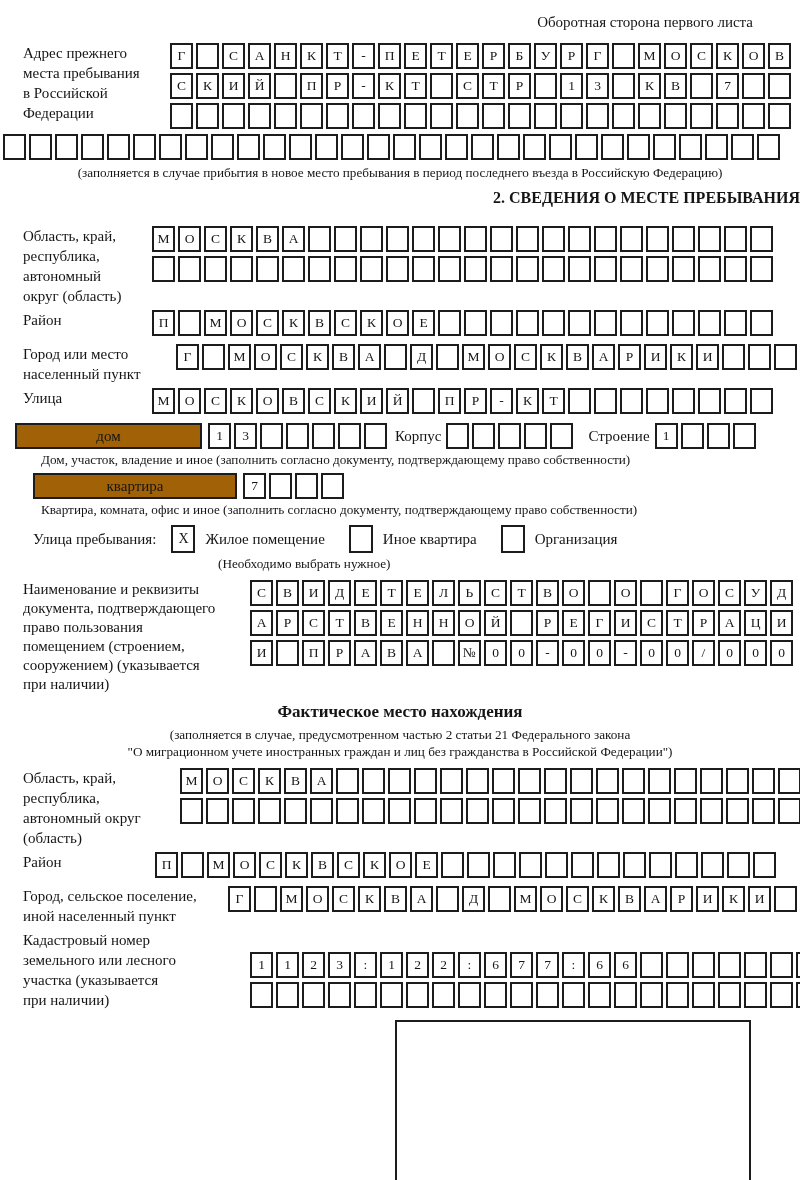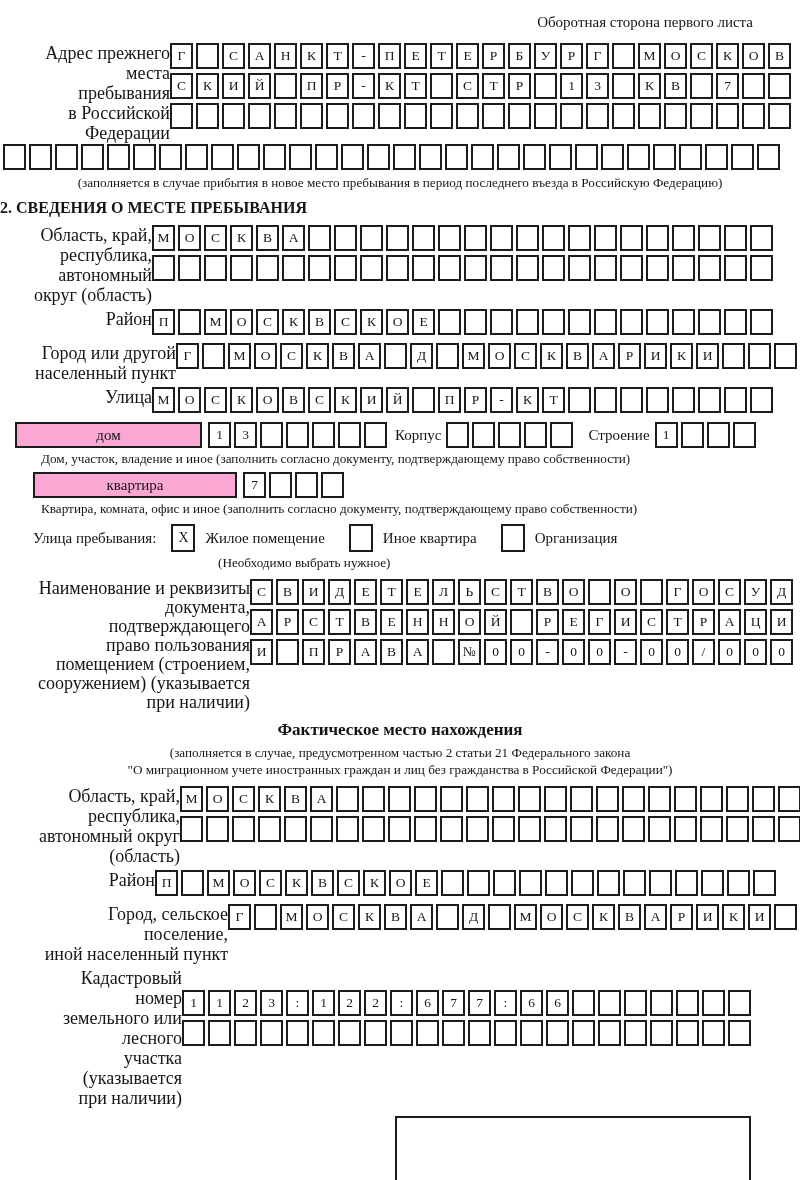--- a/index.html
+++ b/index.html
@@ -5,44 +5,44 @@
   html,body { margin:0; padding:0; background:#ffffff; }
   .page {
     width:800px; min-height:1180px; box-sizing:border-box;
     padding:14px 0 10px 0; color:#151515;
     font-family:"Liberation Serif","DejaVu Serif",serif;
   }
   .header-note { text-align:right; padding-right:47px; font-size:15px; }
 
   .field { display:flex; align-items:flex-start; margin-top:4px; }
   .label {
-    font-size:18px; line-height:20px; white-space:pre-line;
-    box-sizing:border-box; padding-left:33px; flex-shrink:0;text-align:right;
+    font-size:15px; line-height:20px; white-space:pre-line;
+    box-sizing:border-box; padding-left:23px; flex-shrink:0;
   }
   .w170{width:170px}.w152{width:152px}.w176{width:176px}.w250{width:250px}
-  .w180{width:180px}.w155{width:155px}.w228{width:228px}.w222{width:182px}
+  .w180{width:180px}.w155{width:155px}.w228{width:228px}.w222{width:250px}
 
   .cellrow { display:flex; margin-bottom:4px; }
   .cell {
     width:19px; height:22px; border:2px solid #1c1c1c; margin-right:3px;
     display:flex; align-items:center; justify-content:center;
     font-size:13.5px; flex-shrink:0; background:#fff;
   }
   .fullrow { margin-left:3px; margin-top:1px; }
 
   .note { font-size:13.2px; line-height:17px; }
   .center { text-align:center; }
   .indent { padding-left:41px; }
-  .section-title { text-align:left; font-weight:bold; font-size:16px; margin:8px 0 8px; }
+  .section-title { text-align:right; font-weight:bold; font-size:16px; margin:8px 0 19px; }
   .sub-title { text-align:center; font-weight:bold; font-size:17px; margin:8px 9px 4px; }
 
   .inline-row { display:flex; align-items:center; margin:5px 0 2px; }
   .wide-box {
     border:2px solid #1c1c1c; height:22px; display:flex; align-items:center;
-    justify-content:center; font-size:15px; flex-shrink:0; background:#f9a8d4;
+    justify-content:center; font-size:15px; flex-shrink:0; background:#a16207;
   }
   .inline-label { font-size:15px; margin:0 5px; white-space:nowrap; }
   .checkbox {
     width:20px; height:24px; border:2px solid #1c1c1c; margin:0 10px;
     display:flex; align-items:center; justify-content:center; font-size:14px; flex-shrink:0;
   }
   .option-label { font-size:15px; margin-right:14px; white-space:nowrap; }
   .choose-note { margin-left:218px; margin-top:2px; }
 
   .stamp-box { width:352px; height:170px; border:2px solid #1c1c1c; margin:8px 0 0 395px; }
@@ -262,21 +262,21 @@
         <span class="cell"></span>
         <span class="cell"></span>
         <span class="cell"></span>
         <span class="cell"></span>
         <span class="cell"></span>
         <span class="cell"></span>
       </div>
   </div>
 
   <div class="field">
-    <div class="label w176">Город или другой
+    <div class="label w176">Город или место
 населенный пункт</div>
     <div class="cellrow">
         <span class="cell">Г</span>
         <span class="cell"></span>
         <span class="cell">М</span>
         <span class="cell">О</span>
         <span class="cell">С</span>
         <span class="cell">К</span>
         <span class="cell">В</span>
         <span class="cell">А</span>

